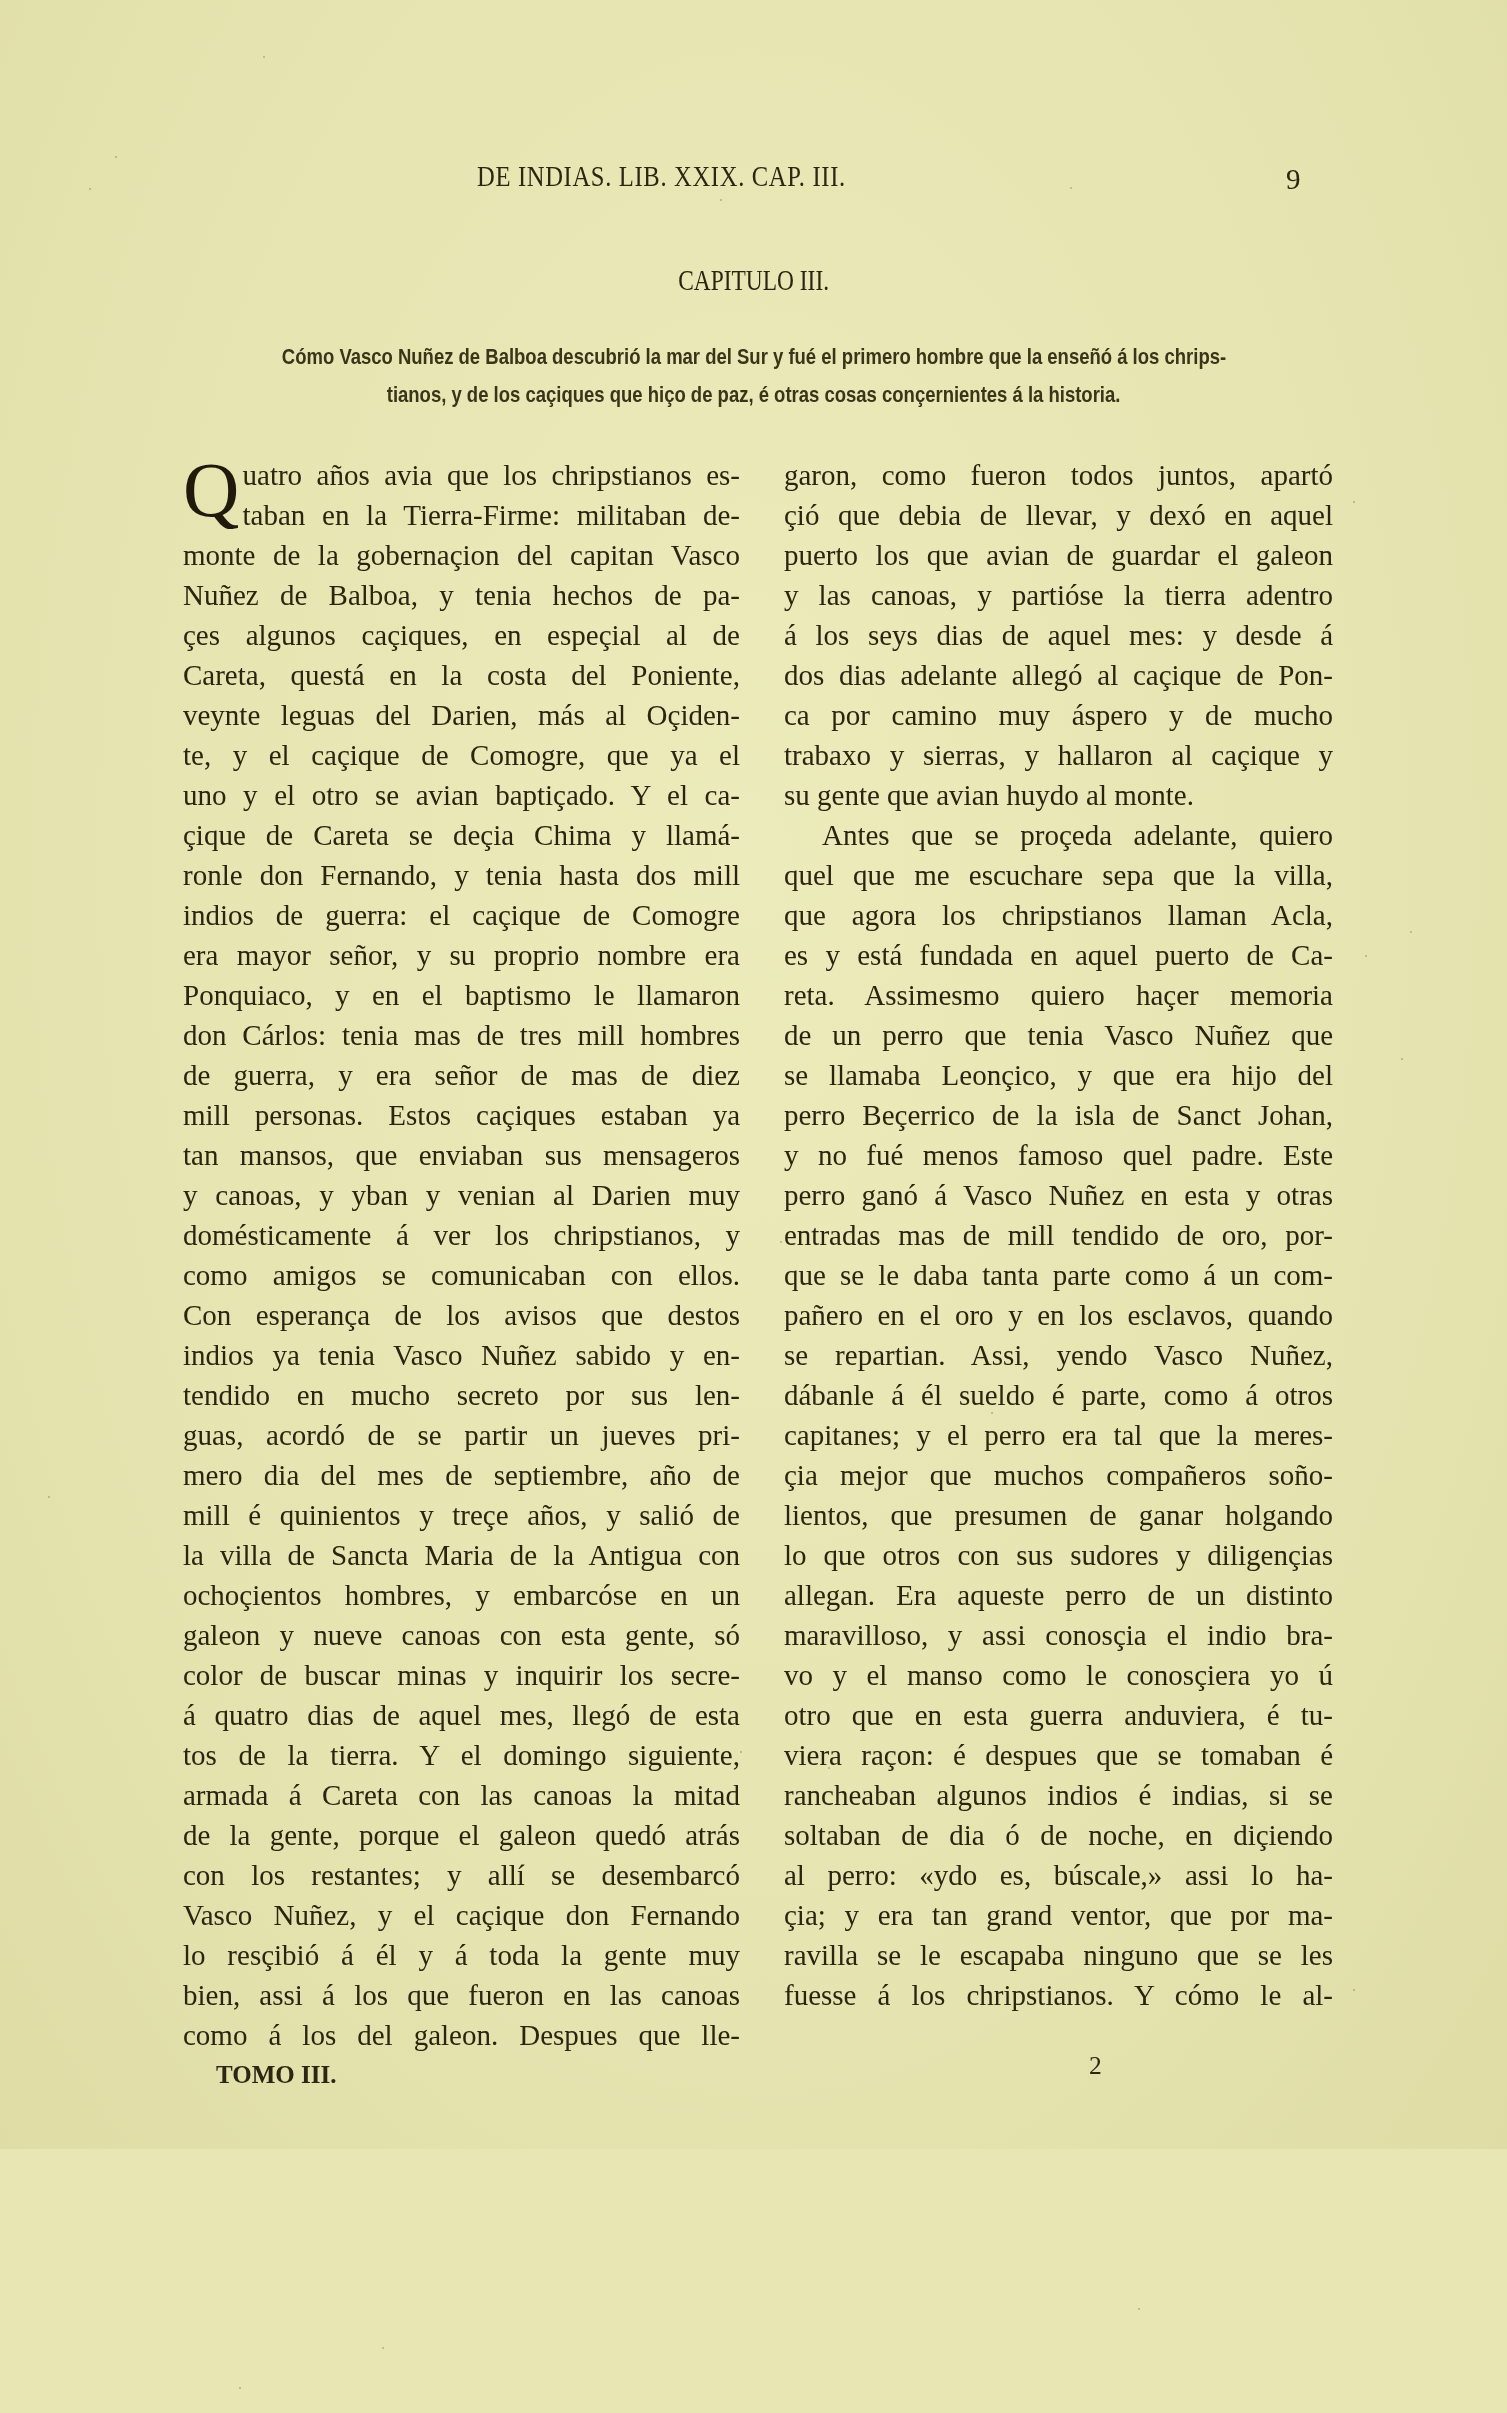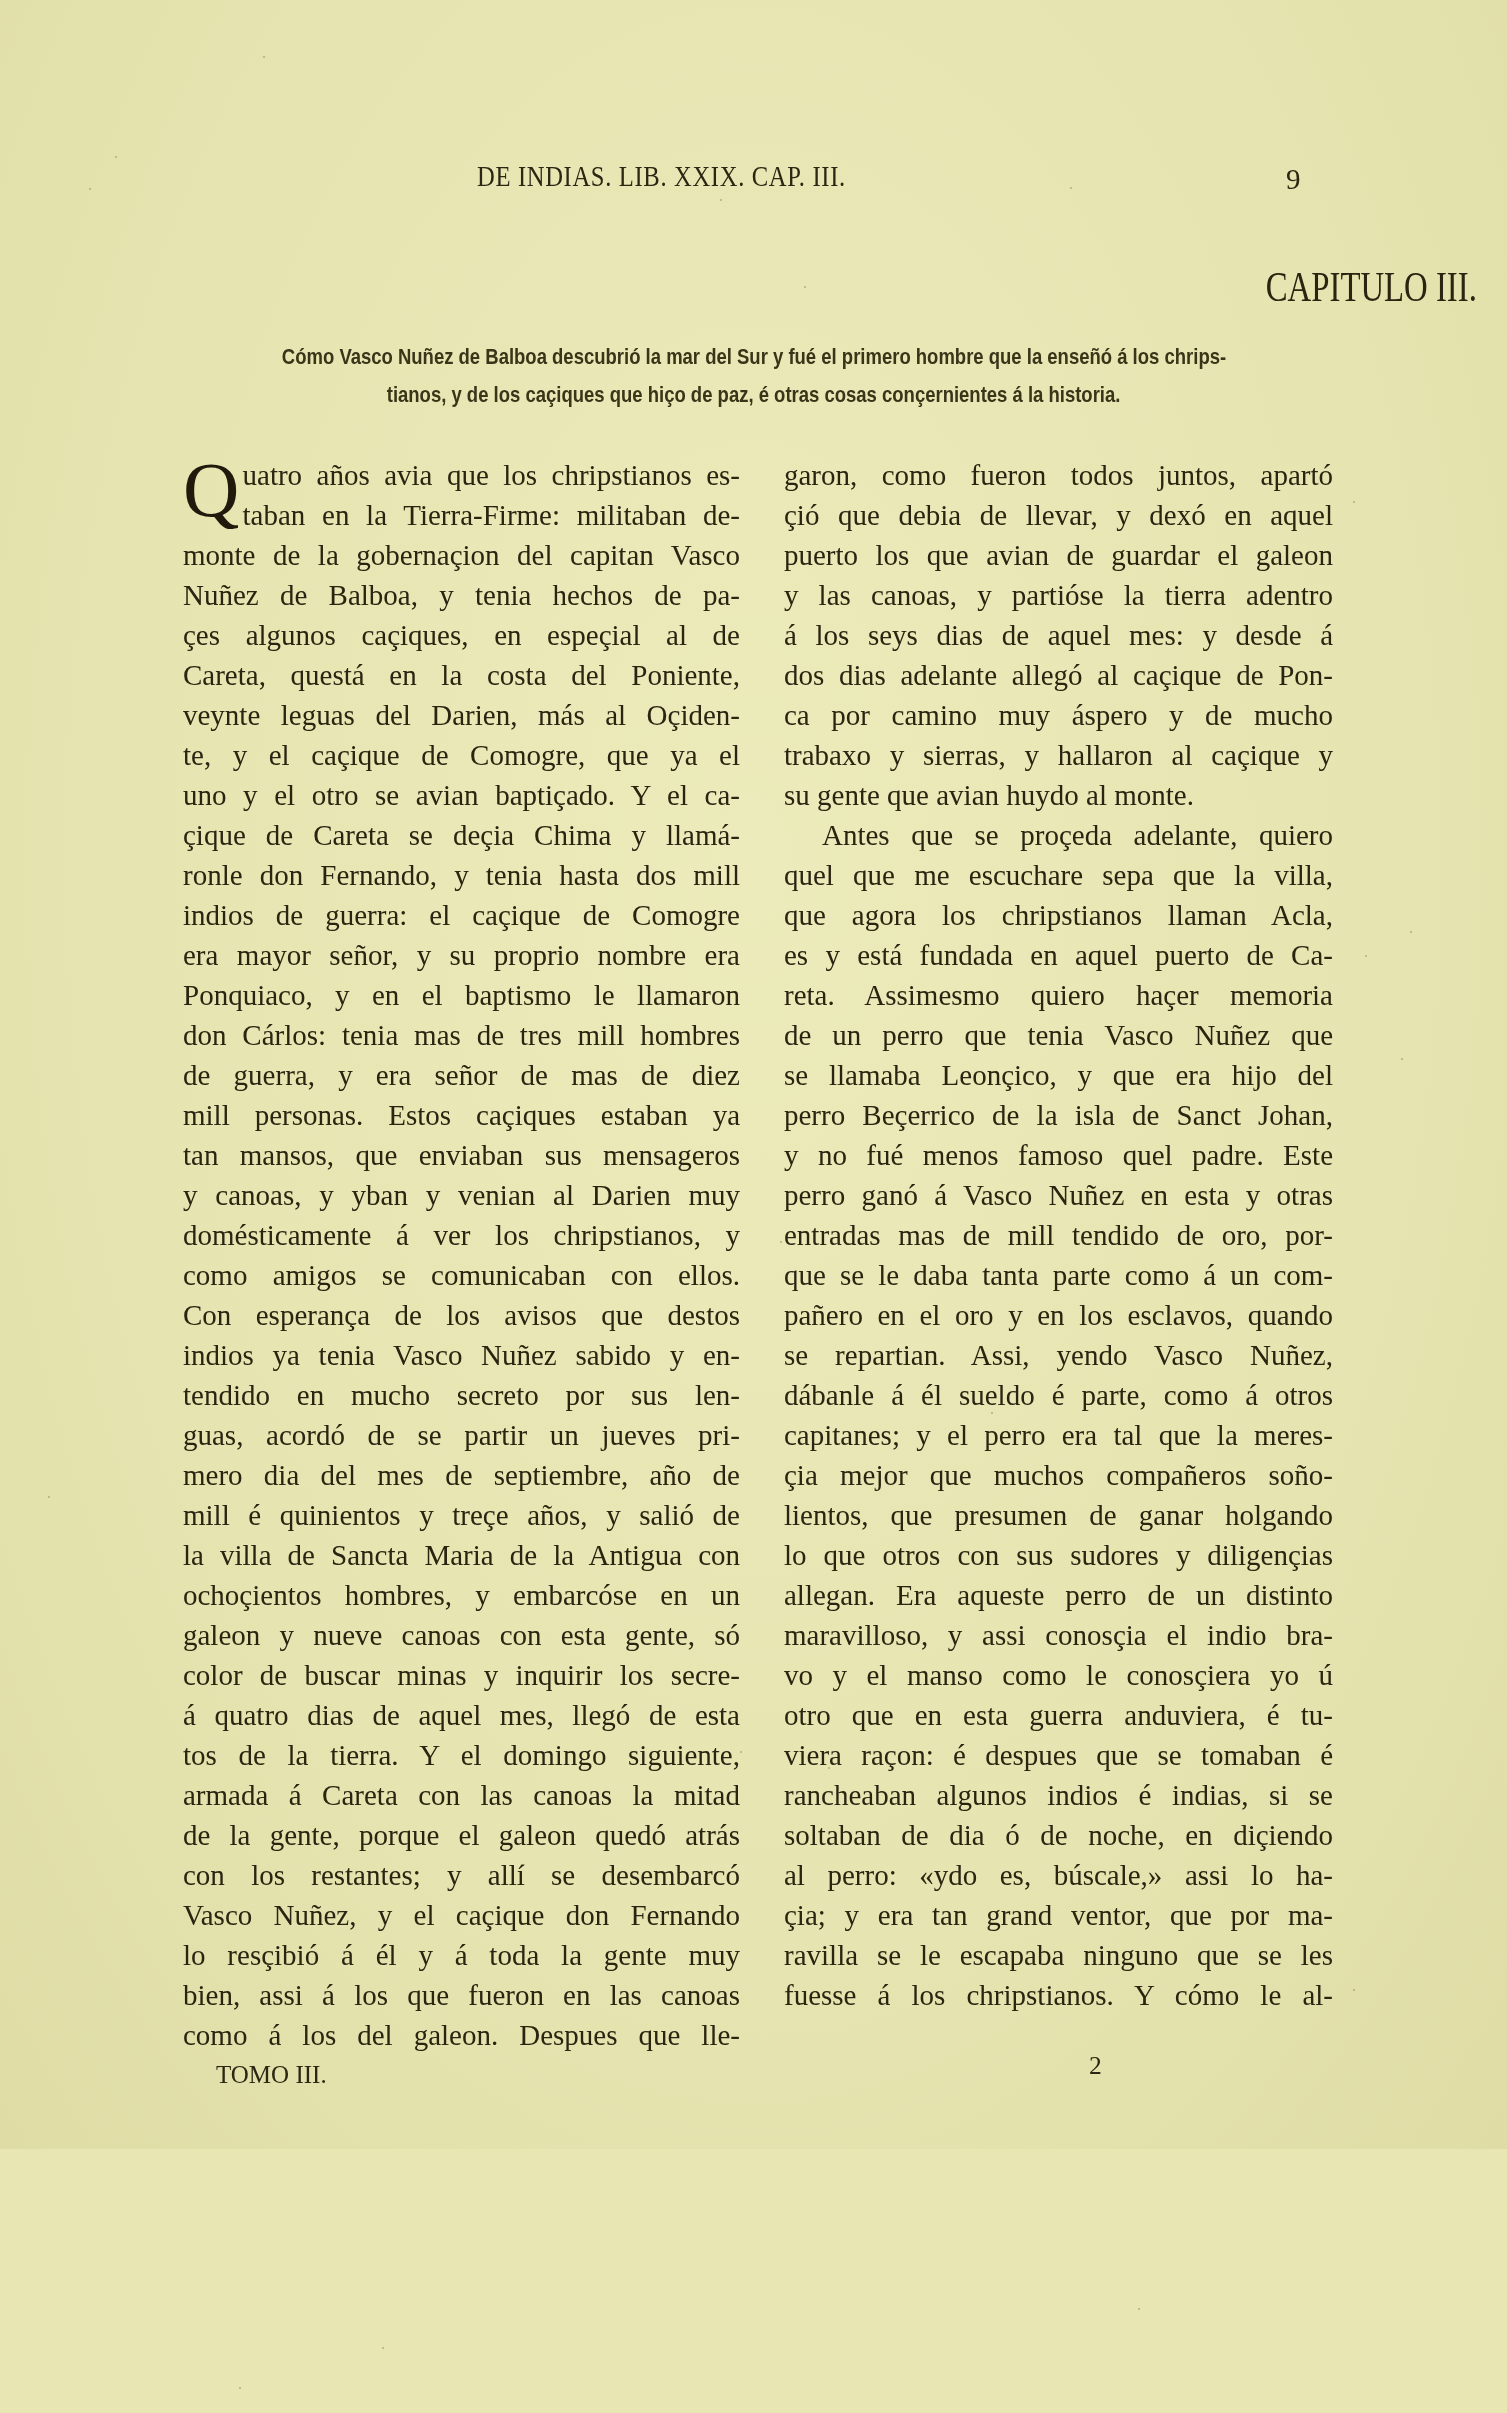--- a/index.html
+++ b/index.html
@@ -32,22 +32,22 @@
     position: absolute;
     top: 163px;
     left: 1286px;
     font-size: 29px;
     color: #2c2612;
   }
   .chapter-title {
     position: absolute;
     top: 263px;
     left: 0; width: 1507px;
-    text-align: right;
-    font-size: 42px;
+    text-align: center;
+    font-size: 30px;
     color: #2a2410;
   }
   .chapter-title span { display: inline-block; transform: scaleX(0.78); }
   .summary {
     position: absolute;
     top: 338px;
     left: 179px;
     width: 1150px;
     text-align: center;
     font-family: "Liberation Sans", "DejaVu Sans", sans-serif;
@@ -84,20 +84,21 @@
     margin-right: 3.2px;
     font-family: "Liberation Serif", serif;
     color: #1f1a0b;
   }
   .signature-left {
     position: absolute;
     top: 2061px;
     left: 216px;
     font-size: 25px;
     color: #2c2612;
+    font-weight: bold;
   }
   .signature-right {
     position: absolute;
     top: 2051px;
     left: 1089px;
     font-size: 25.5px;
     color: #2c2612;
   }
   .speck {
     position: absolute; width: 2.4px; height: 2.4px; border-radius: 50%;

